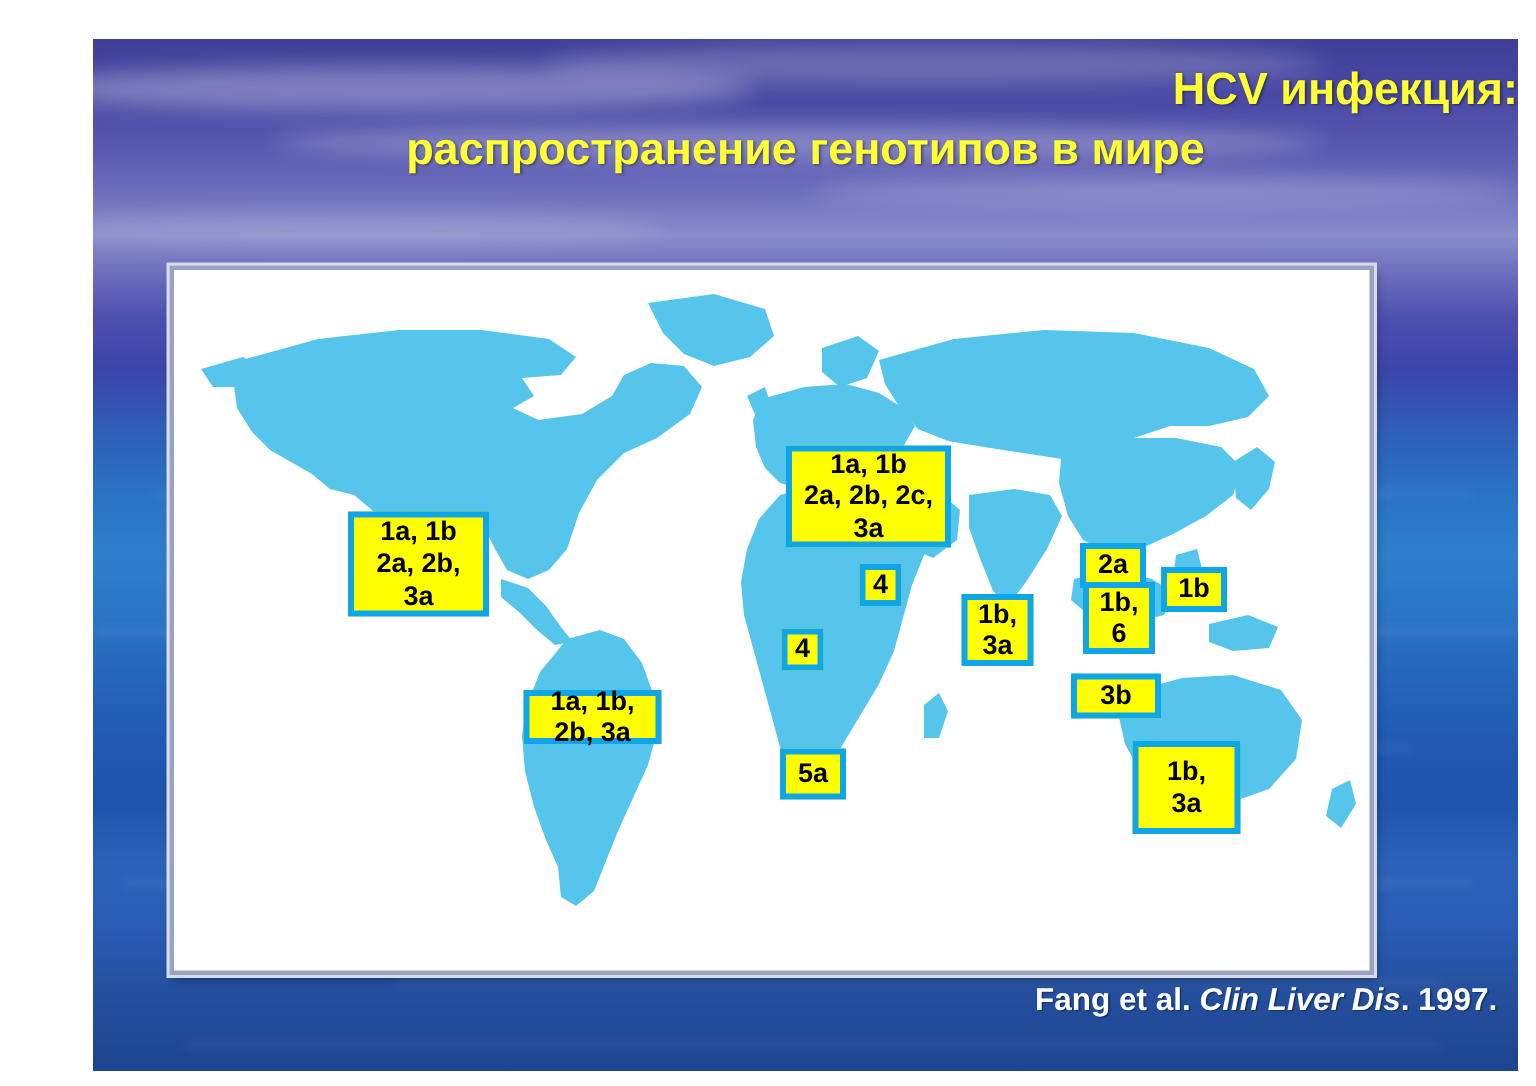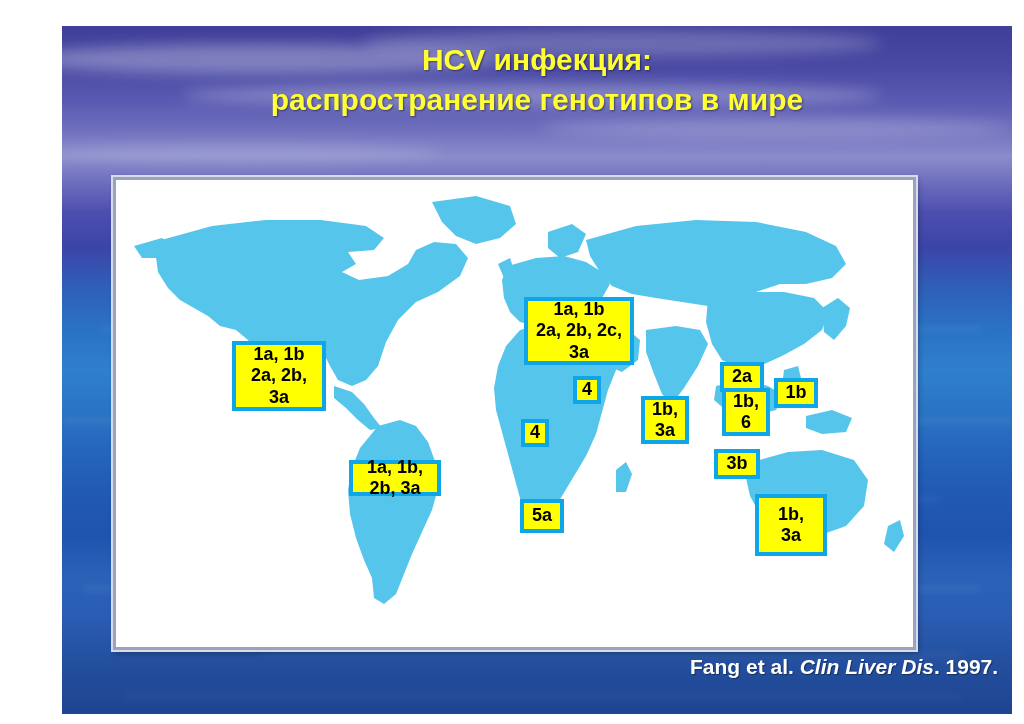--- a/index.html
+++ b/index.html
@@ -70,21 +70,21 @@
     left: 62px;
     top: 40px;
     width: 950px;
     text-align: center;
     color: #ffff33;
     font-weight: bold;
     font-size: 30px;
     line-height: 1.32;
     text-shadow: 1px 1px 2px rgba(0,0,0,0.45);
   }
-  #title-line1 { display: block; }
+  #title-line1 { display: block; text-align: right; }
   #title-line2 { display: block; }
 
   
   #map-panel {
     position: absolute;
     left: 113px;
     top: 177px;
     width: 797px;
     height: 467px;
     background: #ffffff;
@@ -207,21 +207,21 @@
     <div class="gtlabel" style="left:604px; top:170px; width:44px; height:30px;margin-top:12px;">2a</div>
     <div class="gtlabel" style="left:658px; top:170px; width:44px; height:30px;margin-top:28px;">1b</div>
     <div class="gtlabel" style="left:457px; top:196px; width:28px; height:28px;">4</div>
     <div class="gtlabel" style="left:606px; top:208px; width:48px; height:48px;">1b,
 6</div>
     <div class="gtlabel" style="left:525px; top:216px; width:48px; height:48px;">1b,
 3a</div>
     <div class="gtlabel" style="left:405px; top:239px; width:28px; height:28px;">4</div>
     <div class="gtlabel" style="left:233px; top:280px; width:92px; height:36px;">1a, 1b,
 2b, 3a</div>
-    <div class="gtlabel" style="left:598px; top:269px; width:46px; height:30px;">3b</div>
+    <div class="gtlabel" style="left:598px; top:269px; width:60px; height:30px;">3b</div>
     <div class="gtlabel" style="left:639px; top:314px; width:72px; height:62px;">1b,
 3a</div>
     <div class="gtlabel" style="left:404px; top:319px; width:44px; height:34px;">5a</div>
   </div>
 
   <div id="citation">
     <span>Fang et al.</span>
     <span class="ital">Clin Liver Dis</span><span>. 1997.</span>
   </div>
 

